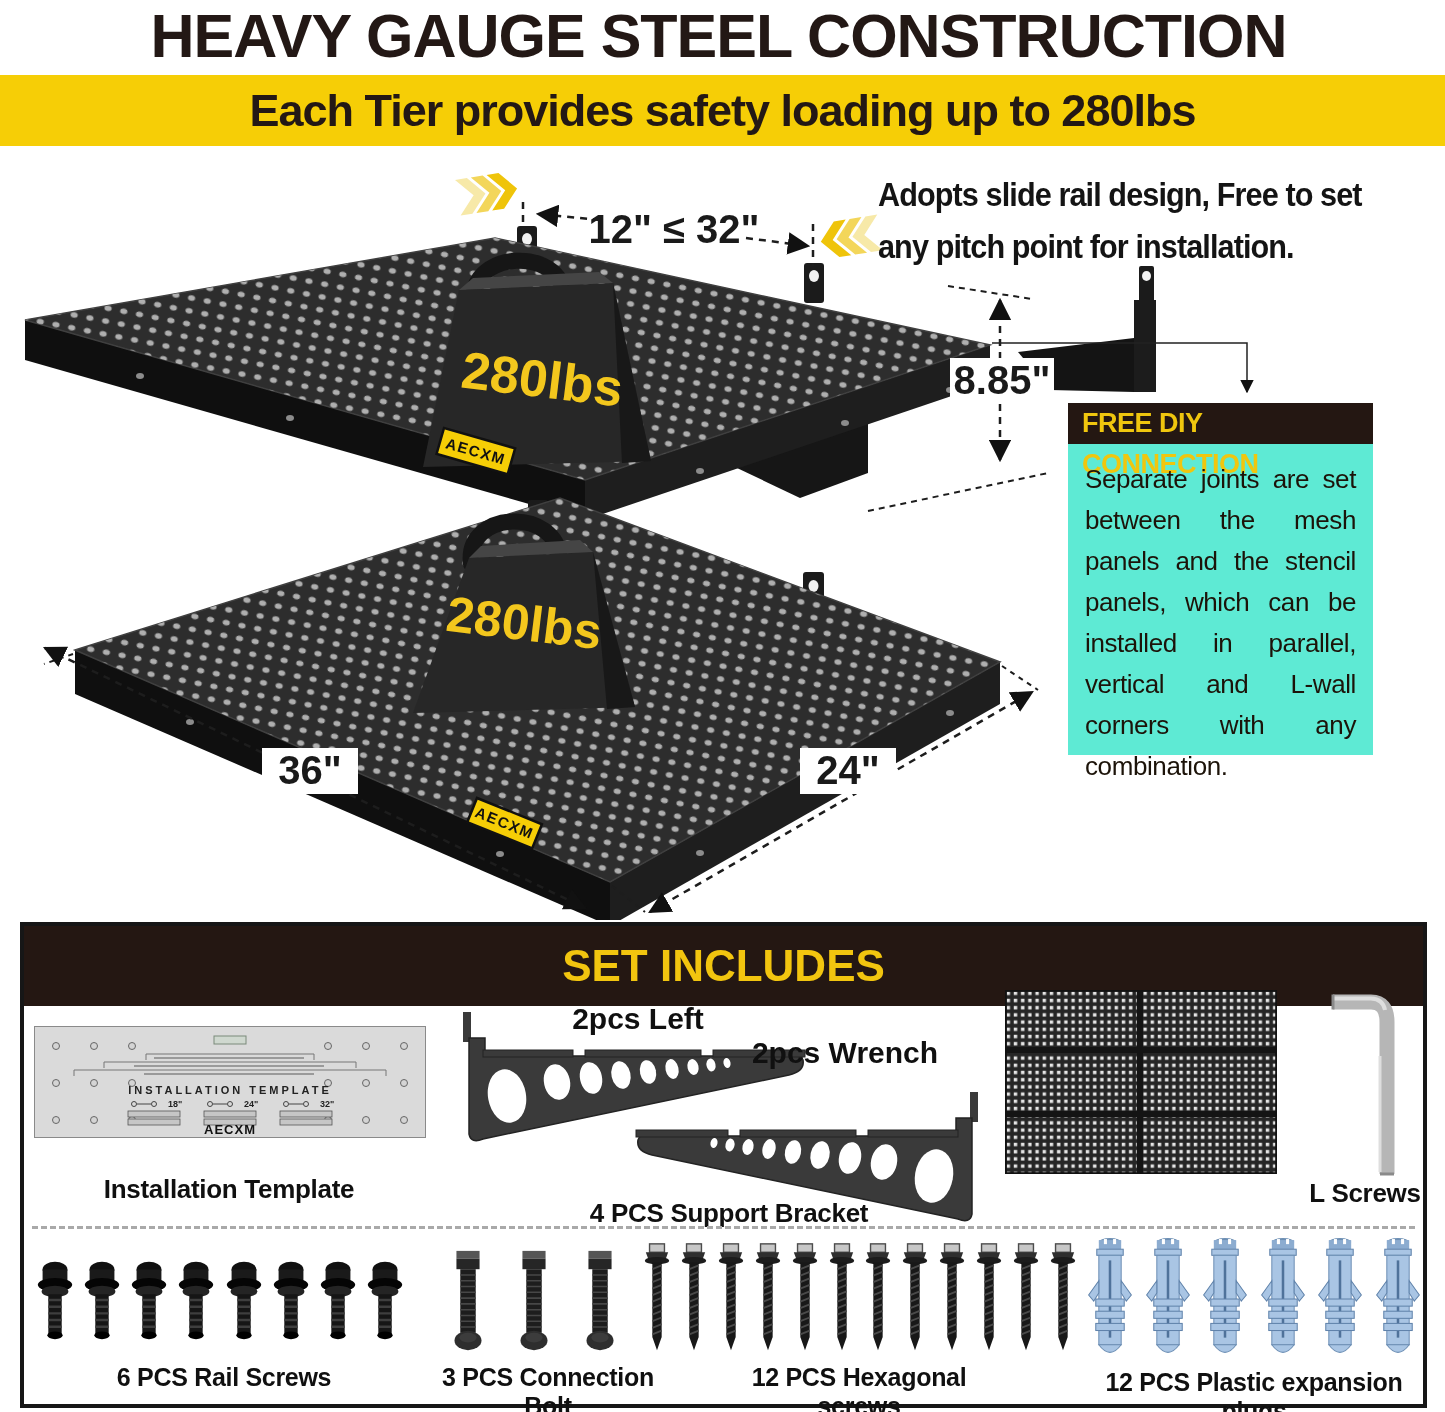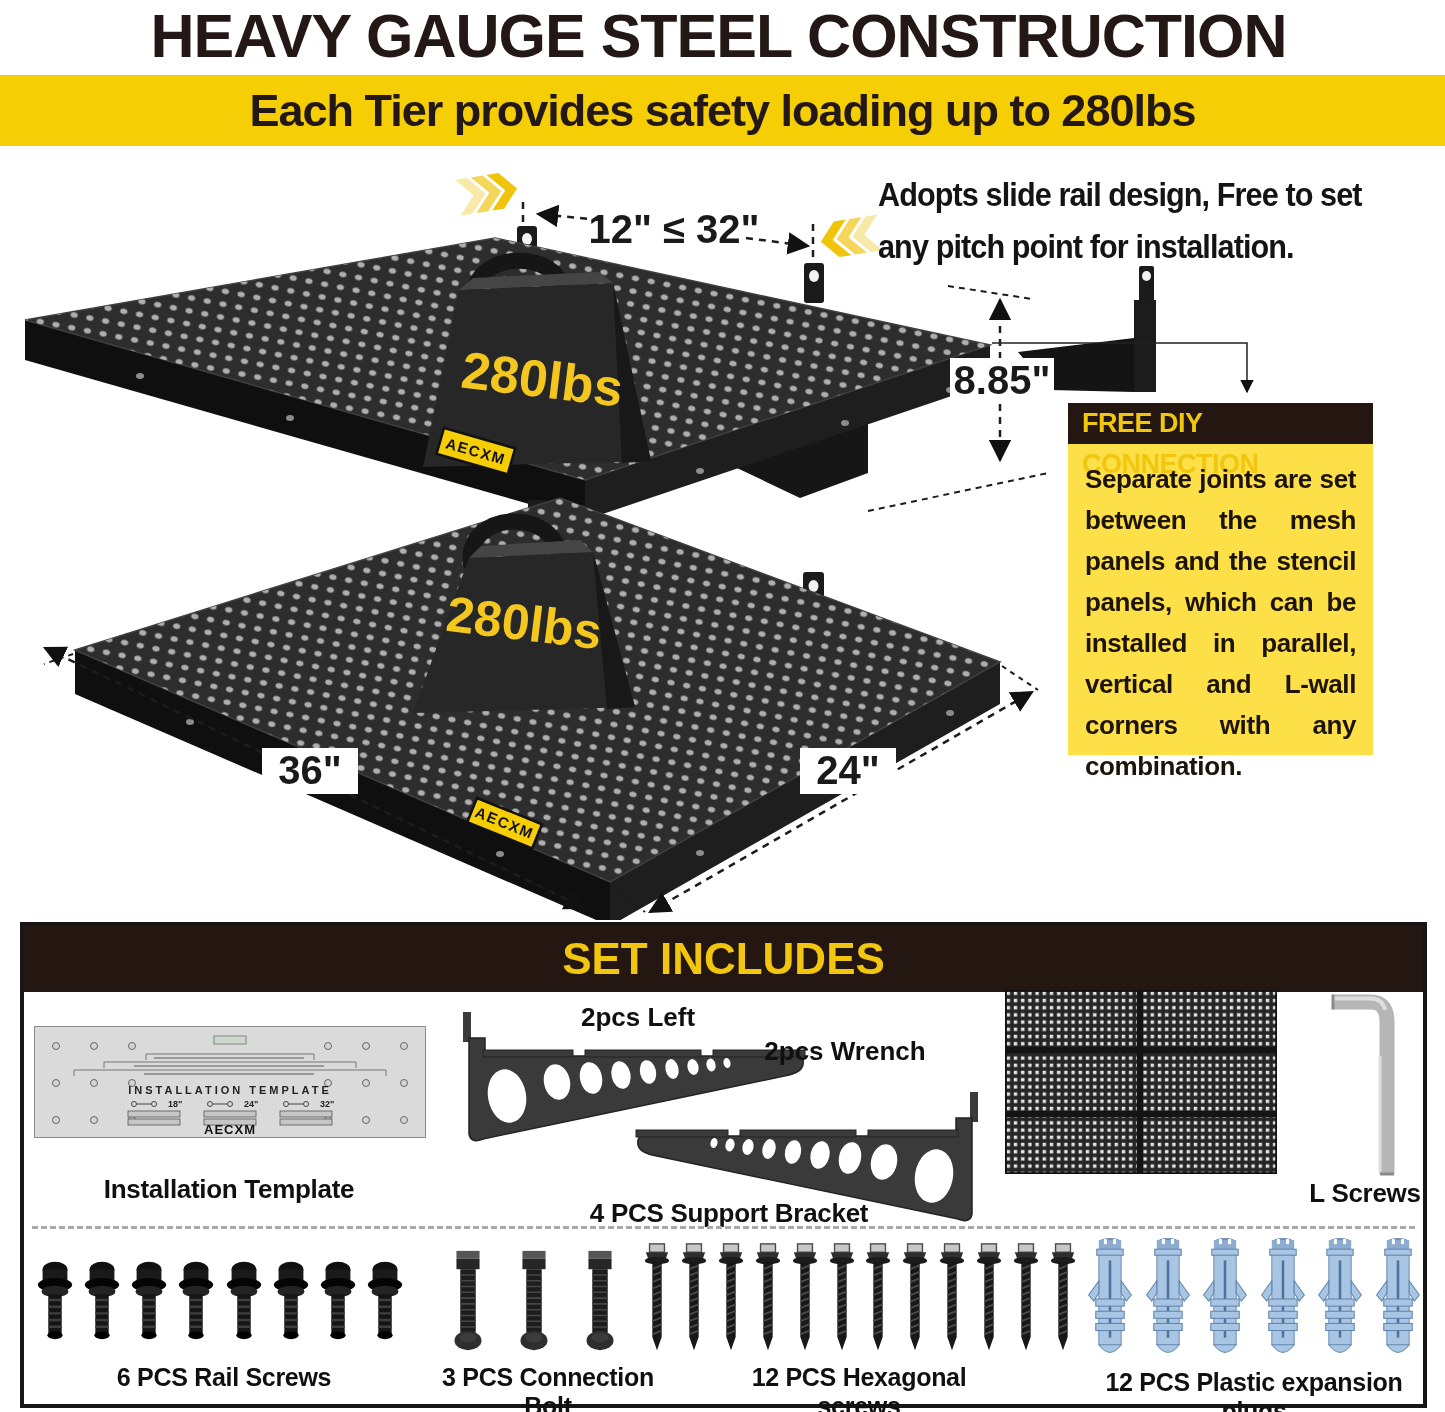--- a/index.html
+++ b/index.html
@@ -21,31 +21,31 @@
   .dim-text{font-size:40px;font-weight:bold;fill:#1a1a1a}
   .load-text{font-weight:bold;fill:#F3C71D}
   .brand-text{font-size:15px;font-weight:bold;letter-spacing:1.5px;fill:#111}
 
   #slide-note{left:878px;top:6px;width:585px;color:#141414;font-weight:bold;
     font-size:34px;line-height:52px;letter-spacing:-1px;transform:scaleX(.9);transform-origin:left top}
 
   #free-diy{left:1068px;top:241px;width:305px}
   #free-diy .hd{height:41px;background:#241712;color:#F0C60E;font-size:27px;font-weight:bold;
     letter-spacing:-0.5px;line-height:41px;padding-left:14px}
-  #free-diy .bd{height:311px;background:#fde047;color:#1c1309;font-size:26px;font-weight:bold;
+  #free-diy .bd{height:311px;background:#5eead4;color:#1c1309;font-size:26px;font-weight:normal;
     letter-spacing:-0.4px;line-height:41px;padding:15px 17px;text-align:justify}
 
   
   #set-includes{left:20px;top:922px;width:1407px;height:486px;border:4px solid #161616;background:#fff}
-  #si-banner{left:0;top:0;width:1399px;height:66px;background:#241712;
+  #si-banner{left:0;top:0;width:1399px;height:80px;background:#241712;
     display:flex;align-items:center;justify-content:center}
   #si-banner .txt{font-size:44px;font-weight:bold;letter-spacing:0;color:#F2C50F}
   .caption{font-size:25px;font-weight:bold;letter-spacing:-0.3px;color:#101010;text-align:center}
   .cap1{font-size:26px}
-  .blabel{font-size:26px;font-weight:bold;color:#101010;text-align:center}
+  .blabel{font-size:30px;font-weight:bold;color:#101010;text-align:center}
   #si-divider{left:8px;top:300px;width:1383px;height:0;border-top:3px dashed #a9a9a9}
   .hrow{display:flex;align-items:flex-end;justify-content:space-between}
 </style>
 </head>
 <body>
 
 <svg width="0" height="0" style="position:absolute" aria-hidden="true">
   <defs>
     <pattern id="perf" width="16" height="13" patternUnits="userSpaceOnUse" patternTransform="rotate(11)">
       <ellipse cx="6" cy="6" rx="3.6" ry="2.7" fill="#cfcfcf" opacity="0.8"></ellipse>

